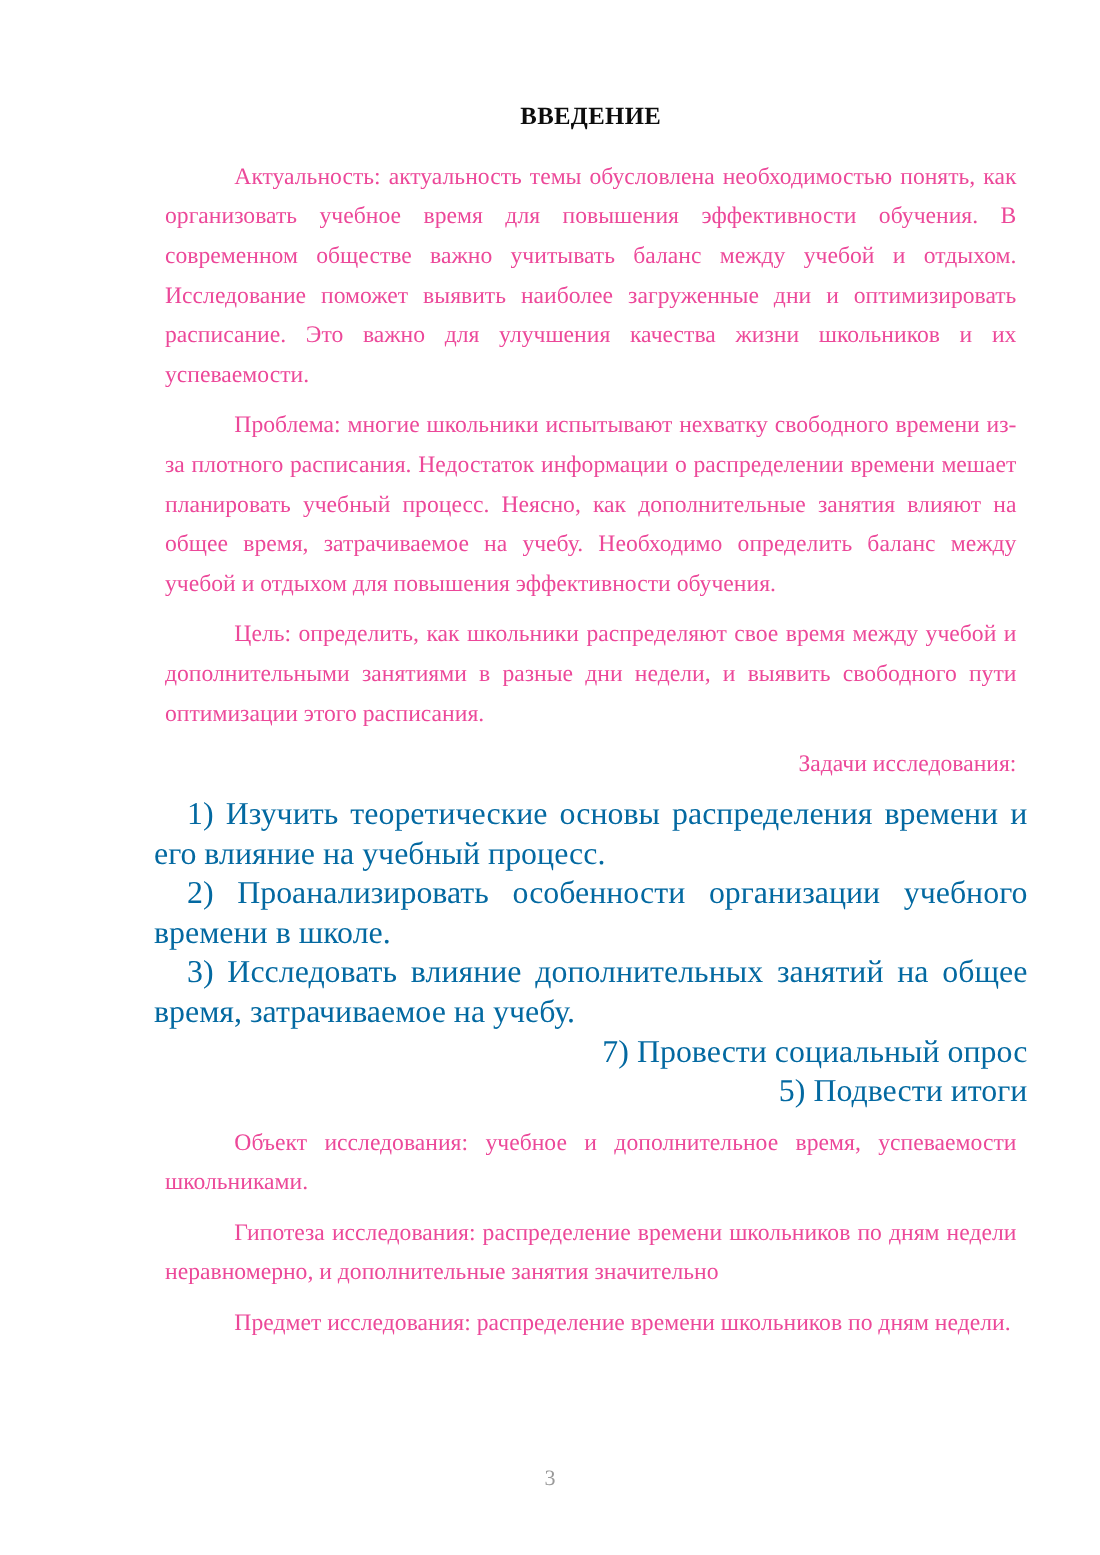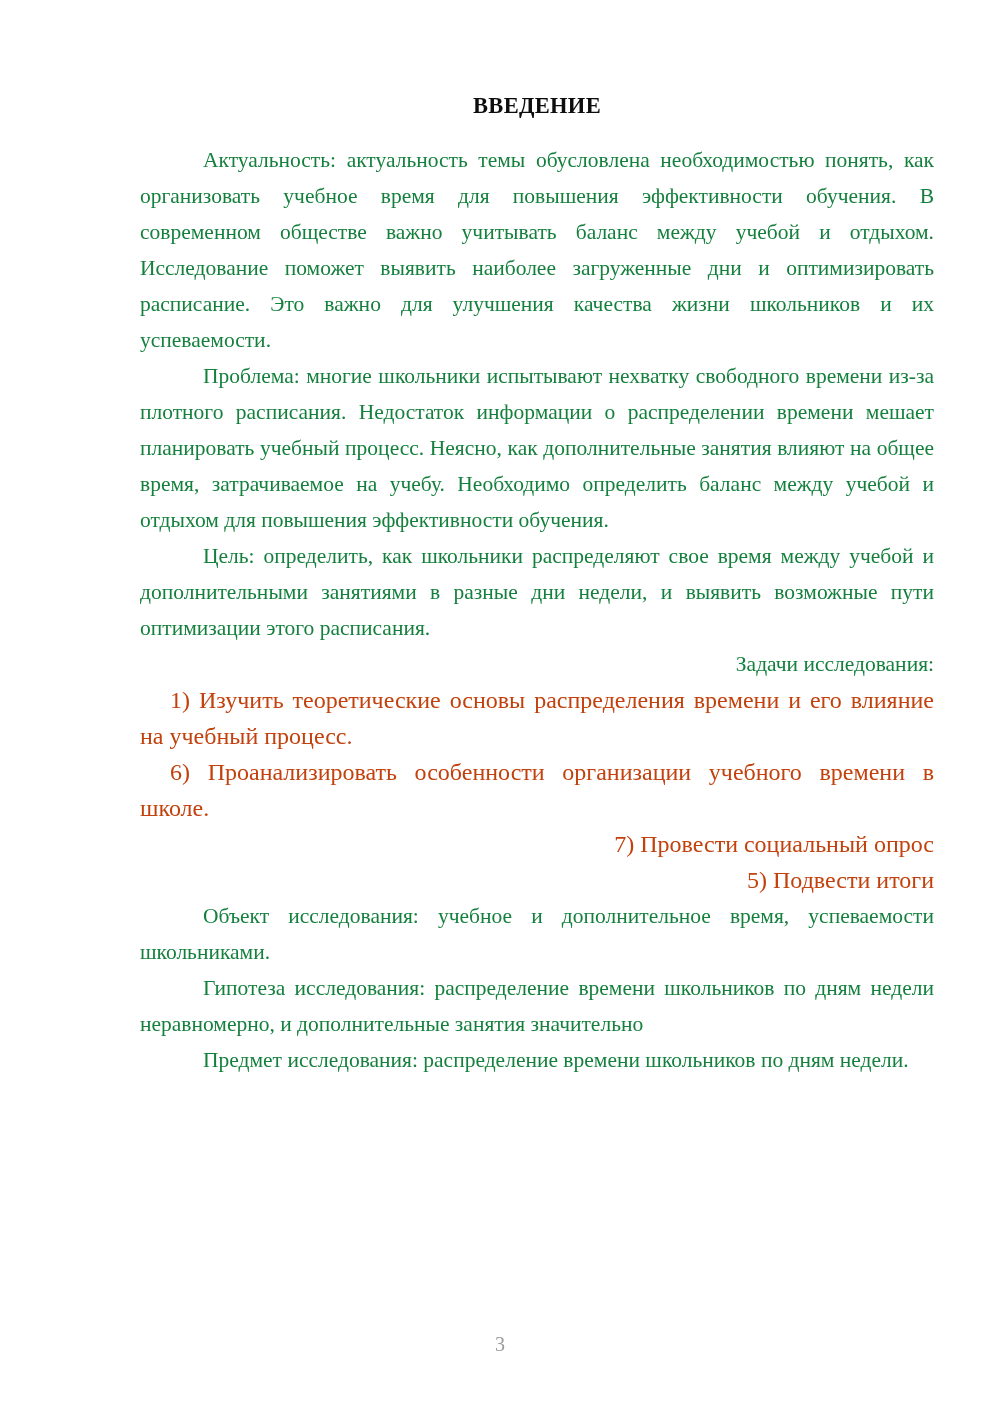--- a/index.html
+++ b/index.html
@@ -43,33 +43,33 @@
     margin: 0 0 18px 0;
     color: #0d0d0d;
   }
 
   .para {
     font-size: 21.5px;
     line-height: 36px;
     text-align: justify;
     text-justify: inter-word;
     text-indent: 63px;
-    margin: 0;
-    color: #15803d;
+    margin: 10px;
+    color: #ec4899;
     hyphens: none;
   }
 
   .list-item {
-    font-size: 24px;
+    font-size: 29px;
     line-height: 36px;
     text-align: justify;
     text-justify: inter-word;
     text-indent: 30px;
     margin: 0;
-    color: #c2410c;
+    color: #0369a1;
   }
 
   
   .para.short,
   .list-item.short {
     text-align: right;
   }
 
   .page-number {
     position: absolute;
@@ -89,28 +89,29 @@
 <div class="page">
 
   <div class="content">
 
     <h1 class="doc-title">ВВЕДЕНИЕ</h1>
 
     <p class="para">Актуальность: актуальность темы обусловлена необходимостью понять, как организовать учебное время для повышения эффективности обучения. В современном обществе важно учитывать баланс между учебой и отдыхом. Исследование поможет выявить наиболее загруженные дни и оптимизировать расписание. Это важно для улучшения качества жизни школьников и их успеваемости.</p>
 
     <p class="para">Проблема: многие школьники испытывают нехватку свободного времени из-за плотного расписания. Недостаток информации о распределении времени мешает планировать учебный процесс. Неясно, как дополнительные занятия влияют на общее время, затрачиваемое на учебу. Необходимо определить баланс между учебой и отдыхом для повышения эффективности обучения.</p>
 
-    <p class="para">Цель: определить, как школьники распределяют свое время между учебой и дополнительными занятиями в разные дни недели, и выявить возможные пути оптимизации этого расписания.</p>
+    <p class="para">Цель: определить, как школьники распределяют свое время между учебой и дополнительными занятиями в разные дни недели, и выявить свободного пути оптимизации этого расписания.</p>
 
     <p class="para short">Задачи исследования:</p>
 
     <p class="list-item">1) Изучить теоретические основы распределения времени и его влияние на учебный процесс.</p>
 
-    <p class="list-item">6) Проанализировать особенности организации учебного времени в школе.</p>
+    <p class="list-item">2) Проанализировать особенности организации учебного времени в школе.</p>
 
+    <p class="list-item">3) Исследовать влияние дополнительных занятий на общее время, затрачиваемое на учебу.</p>
 
     <p class="list-item short">7) Провести социальный опрос</p>
 
     <p class="list-item short">5) Подвести итоги</p>
 
     <p class="para">Объект исследования: учебное и дополнительное время, успеваемости школьниками.</p>
 
     <p class="para">Гипотеза исследования: распределение времени школьников по дням недели неравномерно, и дополнительные занятия значительно</p>
 
     <p class="para">Предмет исследования: распределение времени школьников по дням недели.</p>

